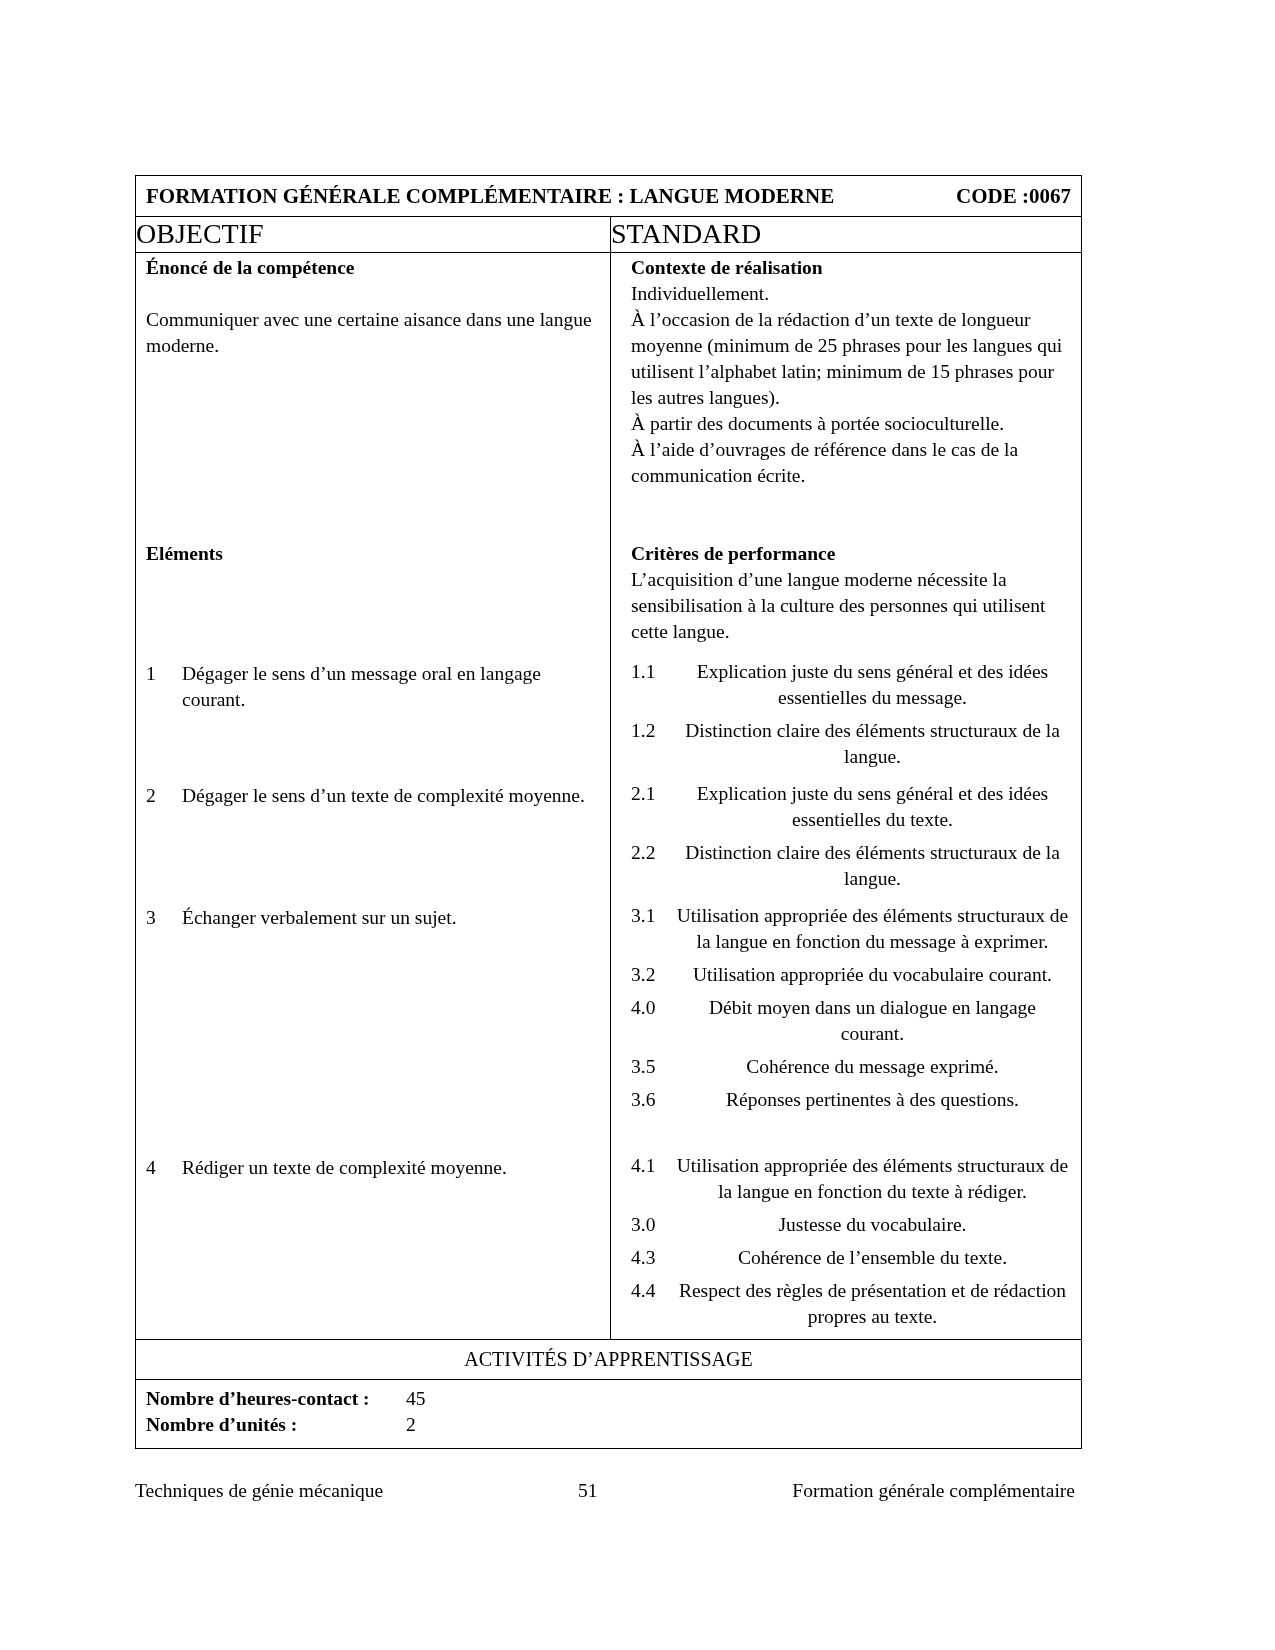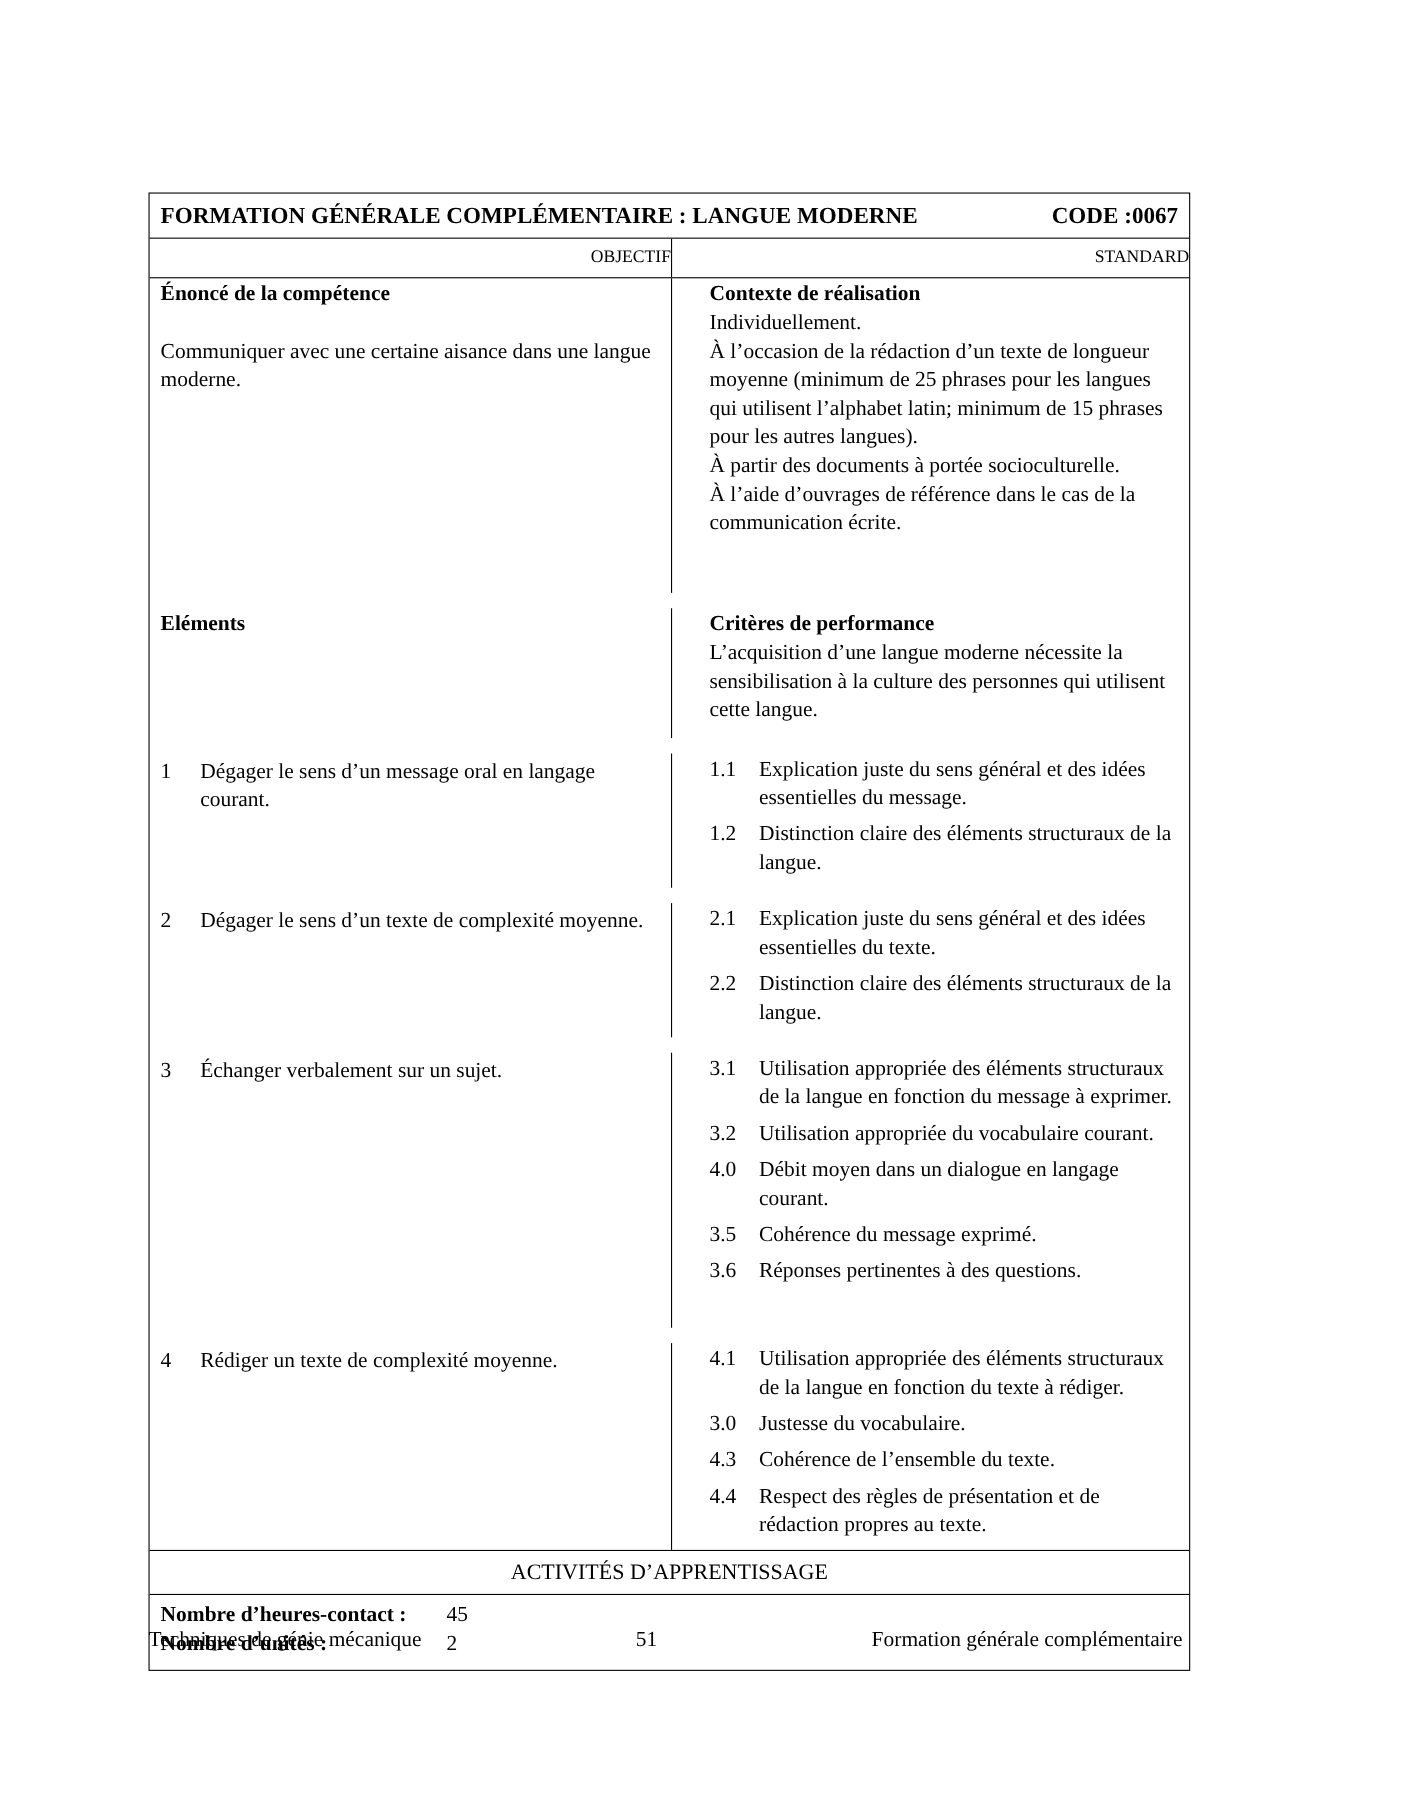--- a/index.html
+++ b/index.html
@@ -26,49 +26,48 @@
     border-bottom: 1.5px solid #000;
     font-size: 21px;
     font-weight: bold;
   }
   .colhead-row {
     display: grid;
     grid-template-columns: 475px 1fr;
     border-bottom: 1.5px solid #000;
   }
   .colhead-row > div {
-    text-align: right;
+    text-align: left;
     padding: 4px 0 5px 0;
-    font-size: 16px;
+    font-size: 28px;
   }
   .colhead-row > div:first-child { border-right: 1.5px solid #000; }
   .body-grid {
     display: grid;
     grid-template-columns: 475px 1fr;
     grid-auto-rows: min-content;
-    gap: 14px;
   }
   .lcell {
     border-right: 1.5px solid #000;
     padding: 2px 12px 2px 10px;
   }
   .rcell { padding: 2px 12px 2px 8px; margin-left: 12px; }
   .r1 { min-height: 286px; }
   .r2 { min-height: 118px; }
   .r3 { min-height: 110px; }
   .r4 { min-height: 110px; }
   .r5 { min-height: 250px; }
   .r6 { min-height: 167px; }
   .bold { font-weight: bold; }
   .spacer { height: 26px; }
   .elem { display: flex; margin-top: 2px; }
   .elem .enum { width: 36px; flex-shrink: 0; }
   .crit { display: flex; margin-bottom: 7px; }
   .crit .cnum { width: 45px; flex-shrink: 0; }
-  .crit .ctext { flex: 1; }
+  .crit .ctext { flex: 1; text-align: center; }
   .activities-row {
     border-top: 1.5px solid #000;
     border-bottom: 1.5px solid #000;
     text-align: center;
     padding: 6px 0 7px 0;
     font-size: 20px;
   }
   .hours-row { padding: 6px 10px 10px 10px; }
   .hours-line { display: flex; }
   .hours-line .hlabel { width: 260px; font-weight: bold; }

